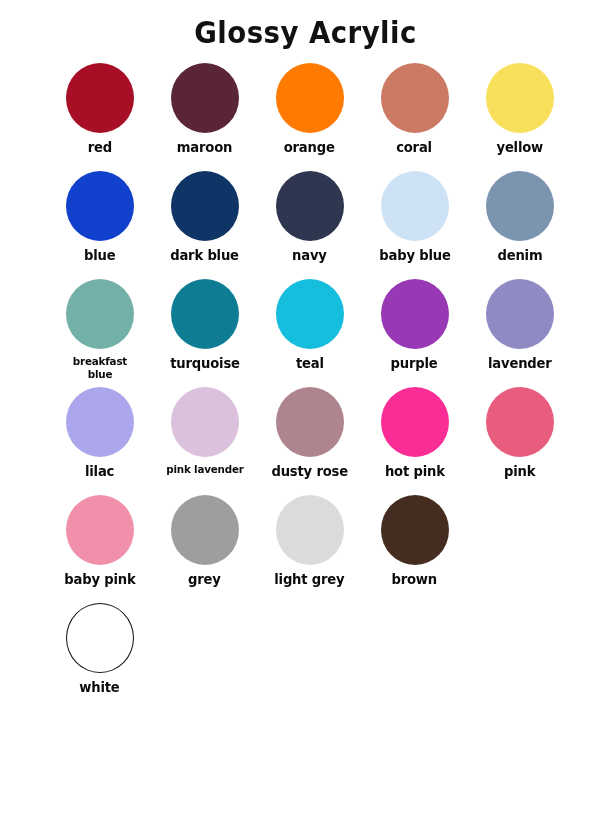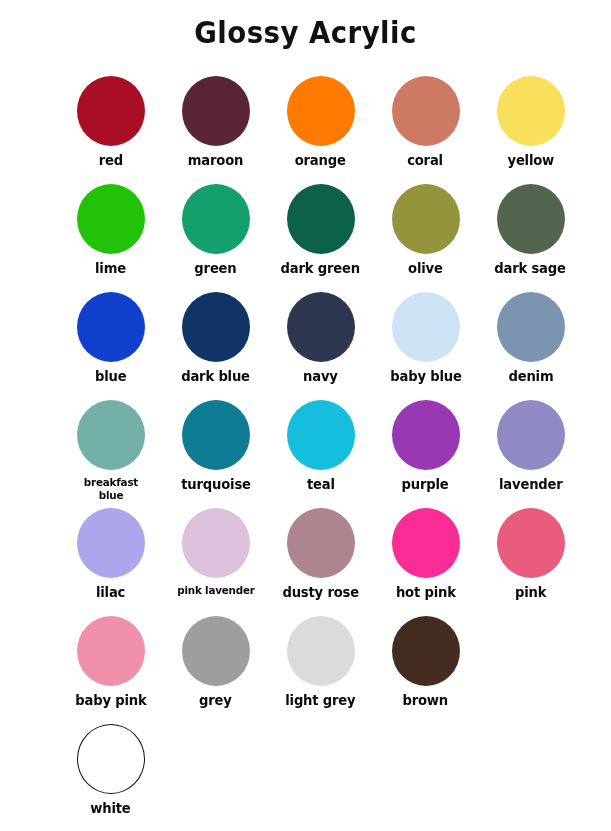--- a/index.html
+++ b/index.html
@@ -35,24 +35,23 @@
     font-weight: 700;
     letter-spacing: 0.5px;
     line-height: 38px;
     color: #111111;
     transform: scaleX(0.92);
     transform-origin: center top;
     white-space: nowrap;
   }
   #swatch-grid {
     position: absolute;
-    top: 72px;
+    top: 59px;
     left: 0;
     width: 522px;
-    margin-left: 11px;
   }
   .swatch-row {
     display: flex;
     flex-direction: row;
     justify-content: flex-start;
     align-items: flex-start;
     height: 108px;
     padding-left: 47px;
     box-sizing: border-box;
   }
@@ -117,42 +116,20 @@
           <div class="swatch-dot" style="background: rgb(204, 122, 100);"></div>
           <div class="swatch-label">coral</div>
         </div>
         <div class="swatch-cell">
           <div class="swatch-dot" style="background: rgb(249, 224, 92);"></div>
           <div class="swatch-label">yellow</div>
         </div>
       </div>
       <div class="swatch-row">
         <div class="swatch-cell">
-          <div class="swatch-dot" style="background: rgb(34, 194, 9);"></div>
-          <div class="swatch-label">lime</div>
-        </div>
-        <div class="swatch-cell">
-          <div class="swatch-dot" style="background: rgb(20, 160, 108);"></div>
-          <div class="swatch-label">green</div>
-        </div>
-        <div class="swatch-cell">
-          <div class="swatch-dot" style="background: rgb(11, 97, 73);"></div>
-          <div class="swatch-label">dark green</div>
-        </div>
-        <div class="swatch-cell">
-          <div class="swatch-dot" style="background: rgb(148, 148, 60);"></div>
-          <div class="swatch-label">olive</div>
-        </div>
-        <div class="swatch-cell">
-          <div class="swatch-dot" style="background: rgb(83, 101, 79);"></div>
-          <div class="swatch-label">dark sage</div>
-        </div>
-      </div>
-      <div class="swatch-row">
-        <div class="swatch-cell">
           <div class="swatch-dot" style="background: rgb(16, 64, 204);"></div>
           <div class="swatch-label">blue</div>
         </div>
         <div class="swatch-cell">
           <div class="swatch-dot" style="background: rgb(14, 53, 102);"></div>
           <div class="swatch-label">dark blue</div>
         </div>
         <div class="swatch-cell">
           <div class="swatch-dot" style="background: rgb(46, 55, 79);"></div>
           <div class="swatch-label">navy</div>

